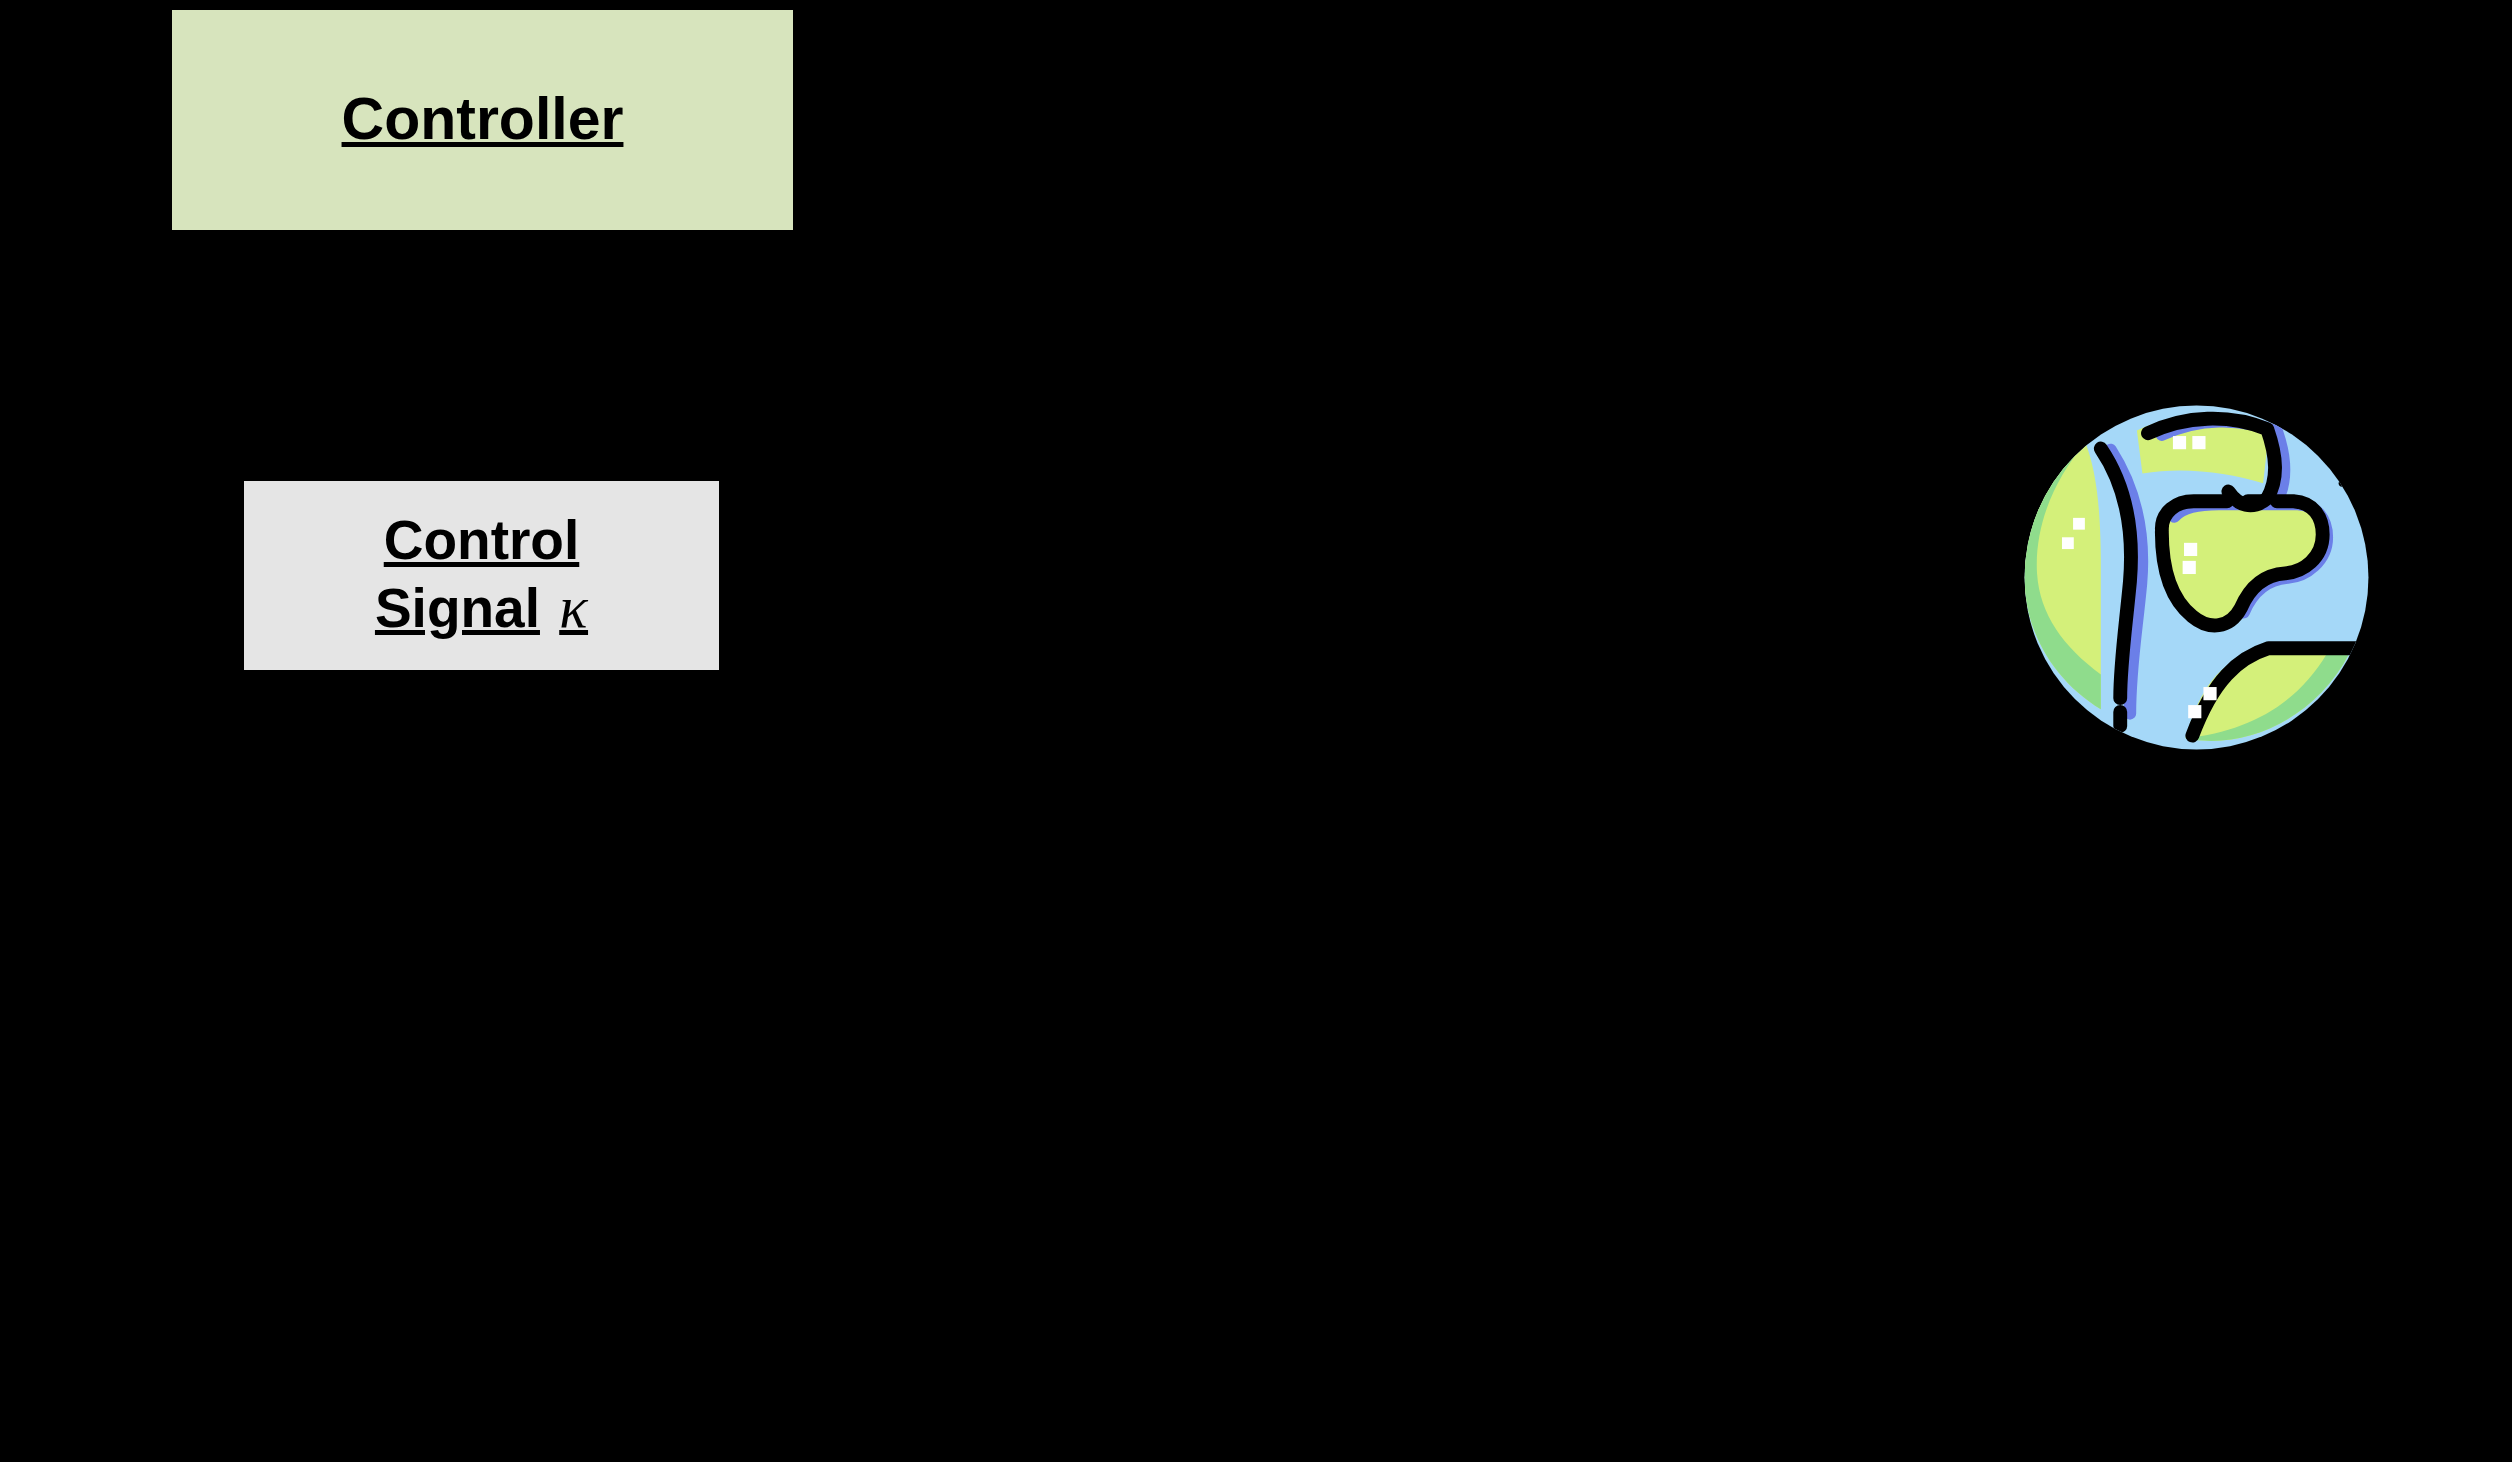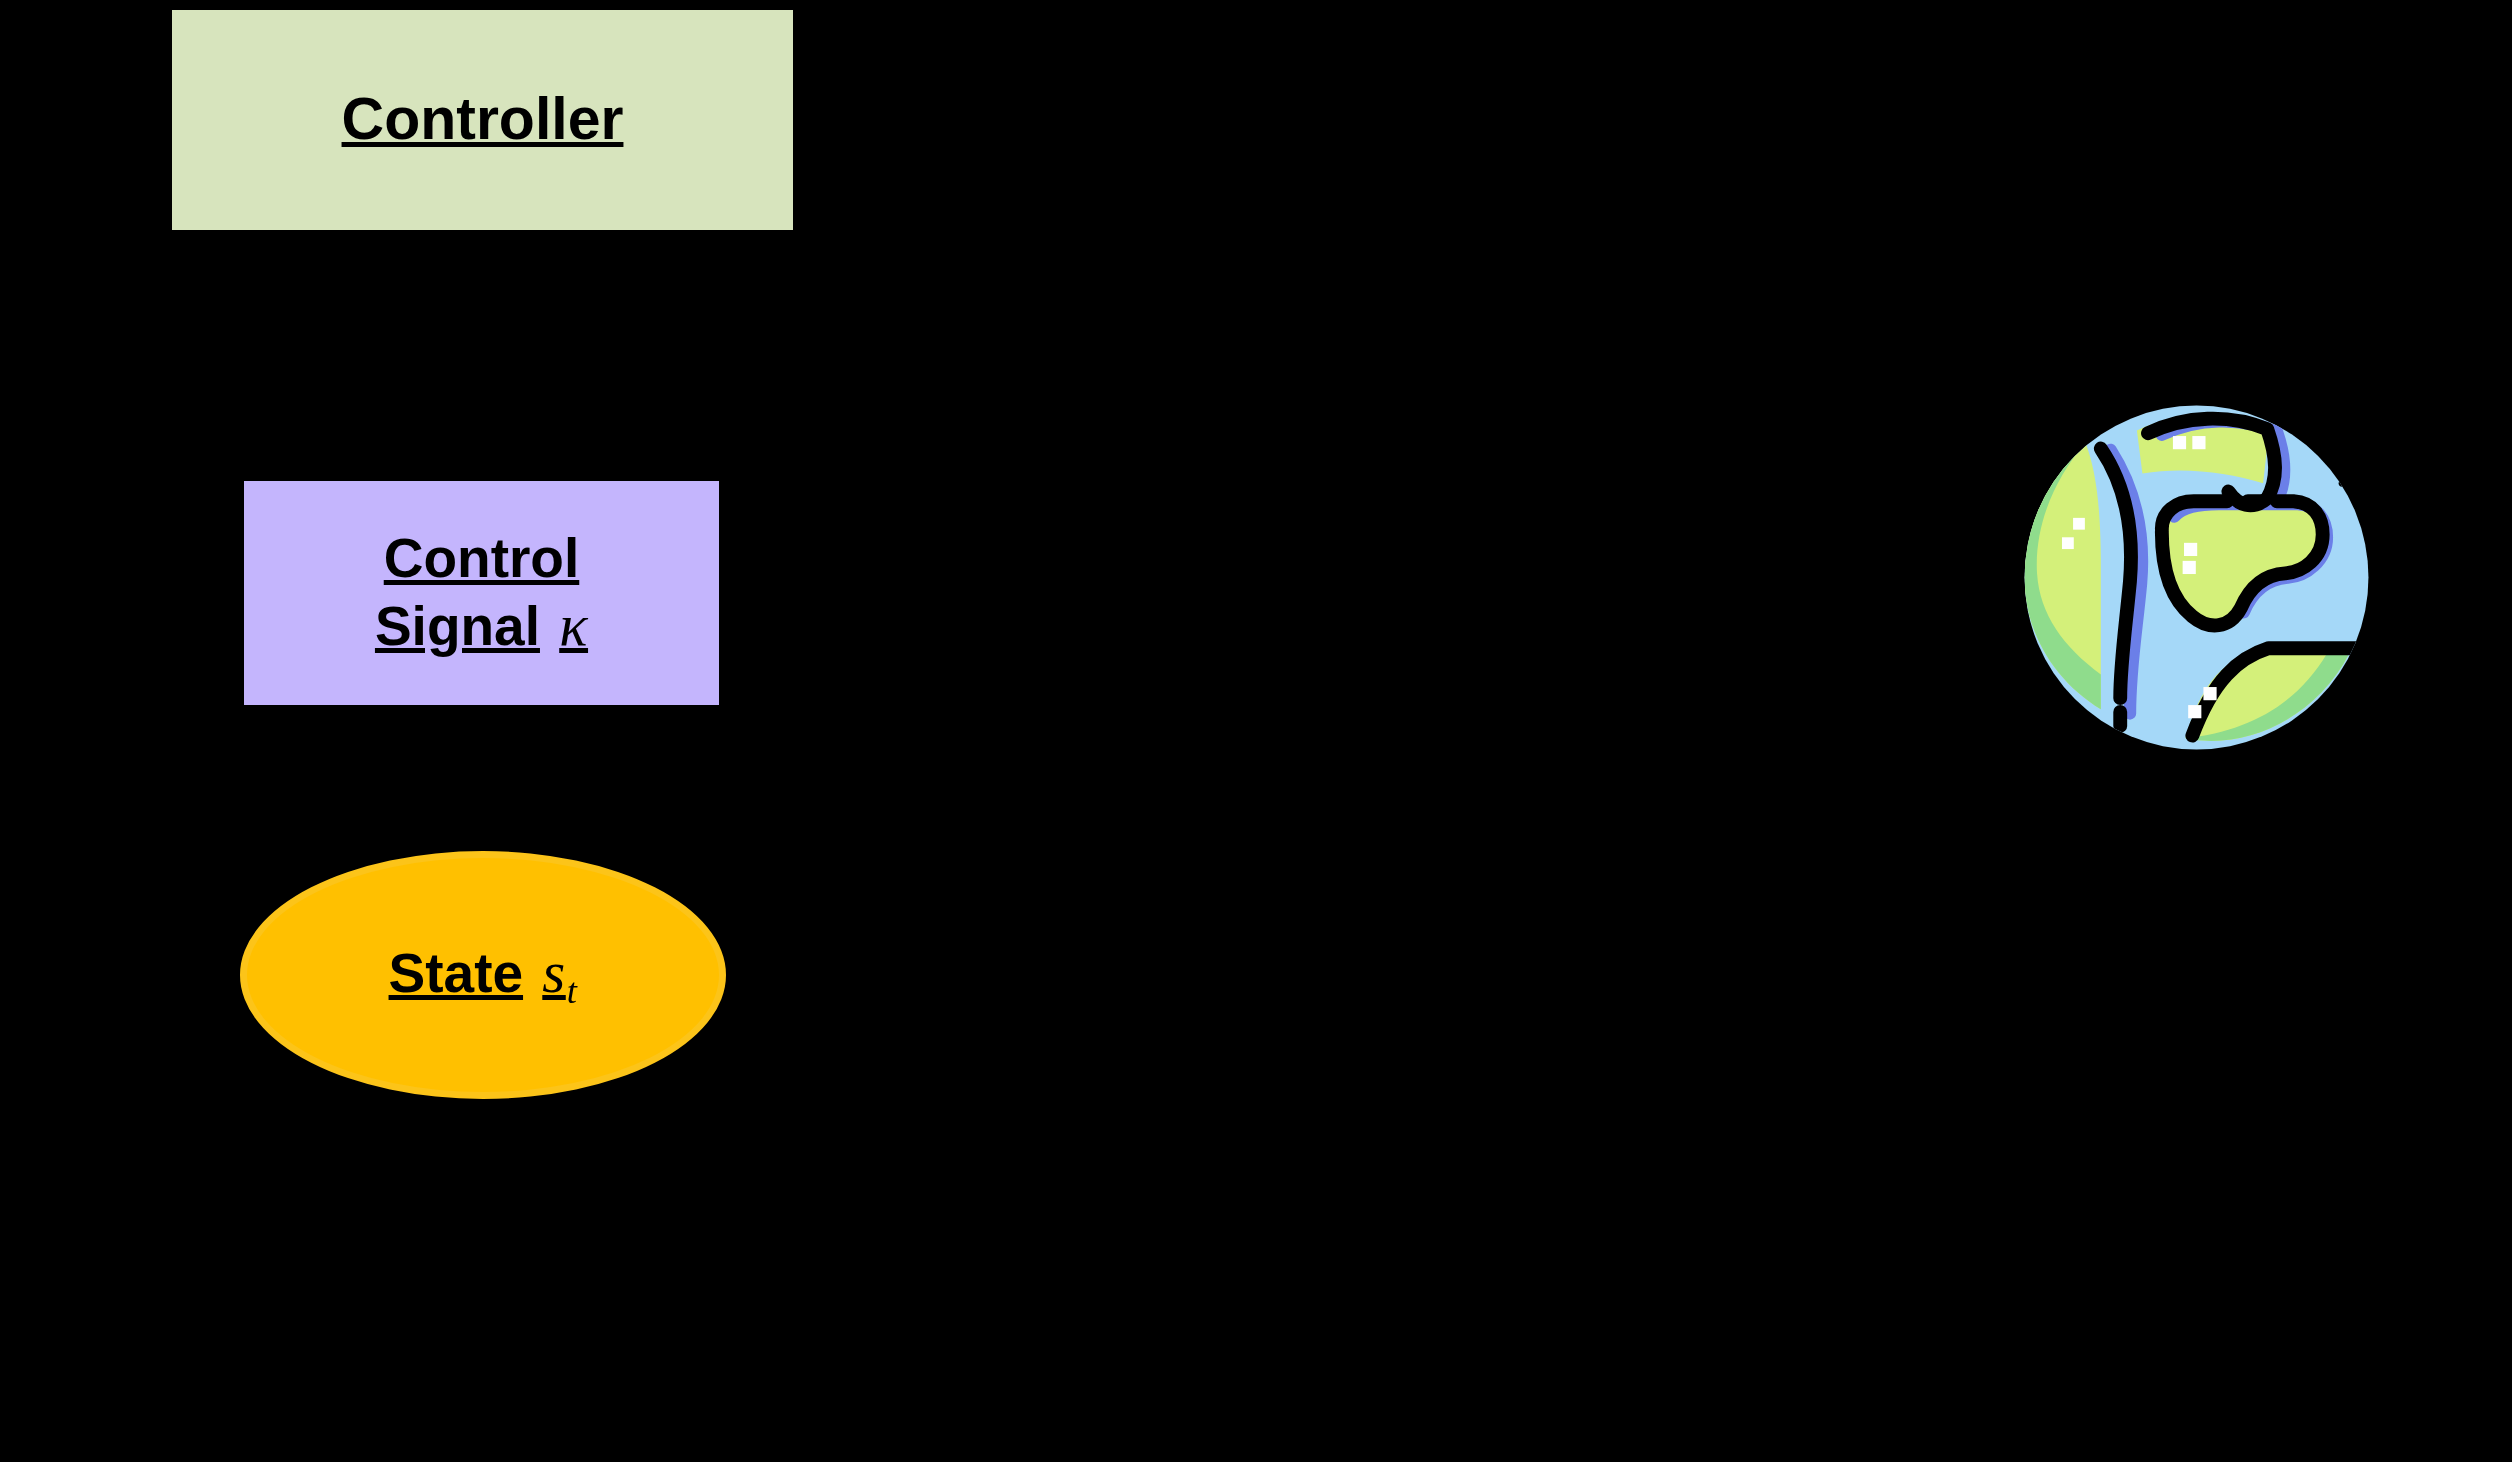--- a/index.html
+++ b/index.html
@@ -56,22 +56,22 @@
     height: 220px;
     background: #d7e4bd;
     font-size: 59px;
   }
 
   
   #control-signal-node {
     left: 244px;
     top: 481px;
     width: 475px;
-    height: 224px;
-    background: #c4b5fd;
+    height: 189px;
+    background: #e5e5e5;
     font-size: 55px;
     justify-content: flex-end;
   }
   #control-signal-node .math { font-size: 59px; }
 
   
   #policy-node {
     left: 958px;
     top: 469px;
     width: 620px;
@@ -127,25 +127,20 @@
   </div>
 
   <div class="node" id="control-signal-node">
     <span class="label-wrap">
       <span>Control</span><br>
       <span>Signal</span><span class="sp"></span><span class="math">κ</span>
     </span>
   </div>
 
 
-  <div class="node" id="state-node">
-    <span class="label-wrap">
-      <span>State</span><span class="sp"></span><span class="math"><span>s</span><span class="sub">t</span></span>
-    </span>
-  </div>
 
 
   <div id="globe-icon">
     <svg viewBox="0 0 512 512" xmlns="http://www.w3.org/2000/svg">
 
       <circle cx="256" cy="256" r="248" fill="#a5d8f8"></circle>
 
       <path d="M96 62 C44 108 8 176 8 256 C8 336 52 406 118 446 L118 240 C118 160 112 104 96 62 Z" fill="#d4f07a" clip-path="url(#globeClip)"></path>
       <path d="M96 62 C44 108 8 176 8 256 C8 336 52 406 118 446 L118 396 C64 356 30 310 26 250 C22 180 52 112 96 62 Z" fill="#8fdc8c" clip-path="url(#globeClip)"></path>
 

